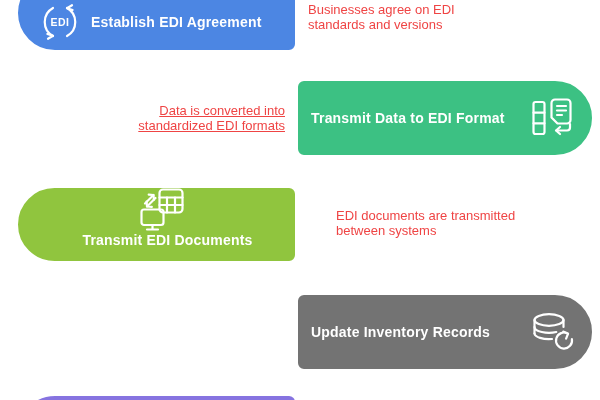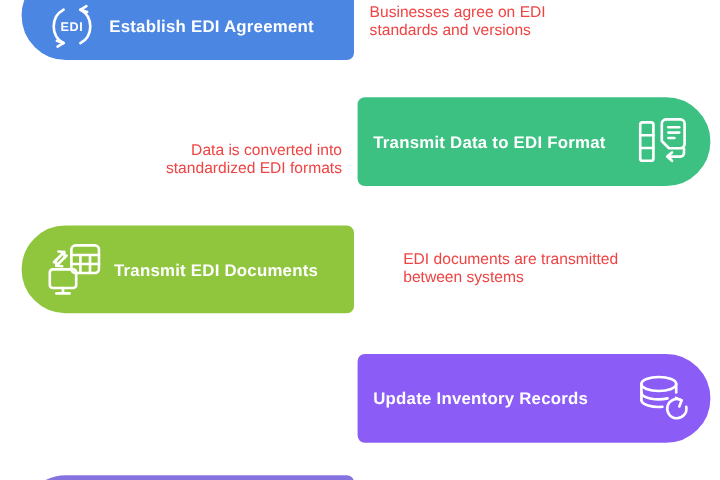--- a/index.html
+++ b/index.html
@@ -19,21 +19,21 @@
   .title { font-weight:bold; font-size:14px; letter-spacing:.2px; white-space:nowrap; }
   .row1 { top:-27px; padding-top:18px; }
   .row2 { top:78px; }
   .row3 { top:185px; height:79px; }
   .row4 { top:292px; }
   .row5 { top:393px; }
   .desc {
     position:absolute; font-size:13px; line-height:15px; color:#ef4444;
   }
   .desc1 { left:308px; top:2px;   width:160px; }
-  .desc2 { left:125px; top:117px; width:160px; text-align:right; }
+  .desc2 { left:125px; top:103px; width:160px; text-align:right;text-decoration:underline; }
   .desc3 { left:312px; top:208px; width:185px;margin-left:24px; }
   .desc4 { left:107px; top:316px; width:180px; text-align:right; }
   svg { stroke:#ffffff; fill:none; stroke-width:2.2; stroke-linecap:round; stroke-linejoin:round; }
   svg text { stroke:none; fill:#ffffff; font-family:"Liberation Sans", sans-serif; font-weight:bold; }
 </style>
 </head>
 <body>
 
 <div class="canvas">
 
@@ -58,40 +58,40 @@
       <path d="M25.5 25.5 h9.5 a3.5 3.5 0 0 0 3.5 -3.5 v-17 a3.5 3.5 0 0 0 -3.5 -3.5 h-12 a3.5 3.5 0 0 0 -3.5 3.5 v14.5 z"></path>
       <line x1="25" y1="8" x2="34" y2="8"></line>
       <line x1="25" y1="12.5" x2="34" y2="12.5"></line>
       <line x1="25" y1="17" x2="30" y2="17"></line>
       <path d="M38 26 v3.5 a3 3 0 0 1 -3 3 h-10.5"></path>
       <path d="M28 29 l-4 3.5 4 3.5"></path>
     </svg>
   </div>
   <div class="desc desc2">Data is converted into standardized EDI formats</div>
 
-  <div class="pill pill-left row3" style="background-color: rgb(144, 197, 62);">
+  <div class="pill pill-left row3" style="background-color: rgb(144, 197, 62); flex-direction: column;">
     <svg class="ic" width="44" height="44" viewBox="0 0 44 44">
       <rect x="19.5" y="1.5" width="23" height="23" rx="3.5"></rect>
       <line x1="19.5" y1="9.5" x2="42.5" y2="9.5"></line>
       <line x1="19.5" y1="17" x2="42.5" y2="17"></line>
       <line x1="27" y1="9.5" x2="27" y2="24.5"></line>
       <line x1="35" y1="9.5" x2="35" y2="24.5"></line>
       <rect x="1.5" y="21.5" width="22" height="15.5" rx="2.5"></rect>
       <line x1="12.5" y1="37" x2="12.5" y2="41"></line>
       <line x1="7" y1="41.5" x2="18" y2="41.5"></line>
       <path d="M5 15.5 L13.5 7"></path>
       <path d="M8.7 6.6 l4.8 .4 .4 4.8"></path>
       <path d="M15.5 10 L7 18.5"></path>
       <path d="M11.8 18.9 l-4.8 -.4 -.4 -4.8"></path>
     </svg>
     <span class="title">Transmit EDI Documents</span>
   </div>
   <div class="desc desc3">EDI documents are transmitted between systems</div>
 
-  <div class="pill pill-right row4" style="background-color: #8b5cf6;">
+  <div class="pill pill-right row4" style="background-color: #737373;">
     <span class="title">Update Inventory Records</span>
     <svg class="ic" width="44" height="40" viewBox="0 0 44 40">
       <ellipse cx="17" cy="8" rx="14.5" ry="5.8"></ellipse>
       <path d="M2.5 8 v13.5"></path>
       <path d="M31.5 8 v7"></path>
       <path d="M2.5 15 A14.5 5.8 0 0 0 24.3 20"></path>
       <path d="M2.5 21.5 A14.5 5.8 0 0 0 20 27"></path>
       <path d="M36 21.6 A8 8 0 1 0 39.9 27.1"></path>
       <path d="M36 21.8 l-4.8 -2.2 m4.8 2.2 l-1.9 4.9"></path>
     </svg>

